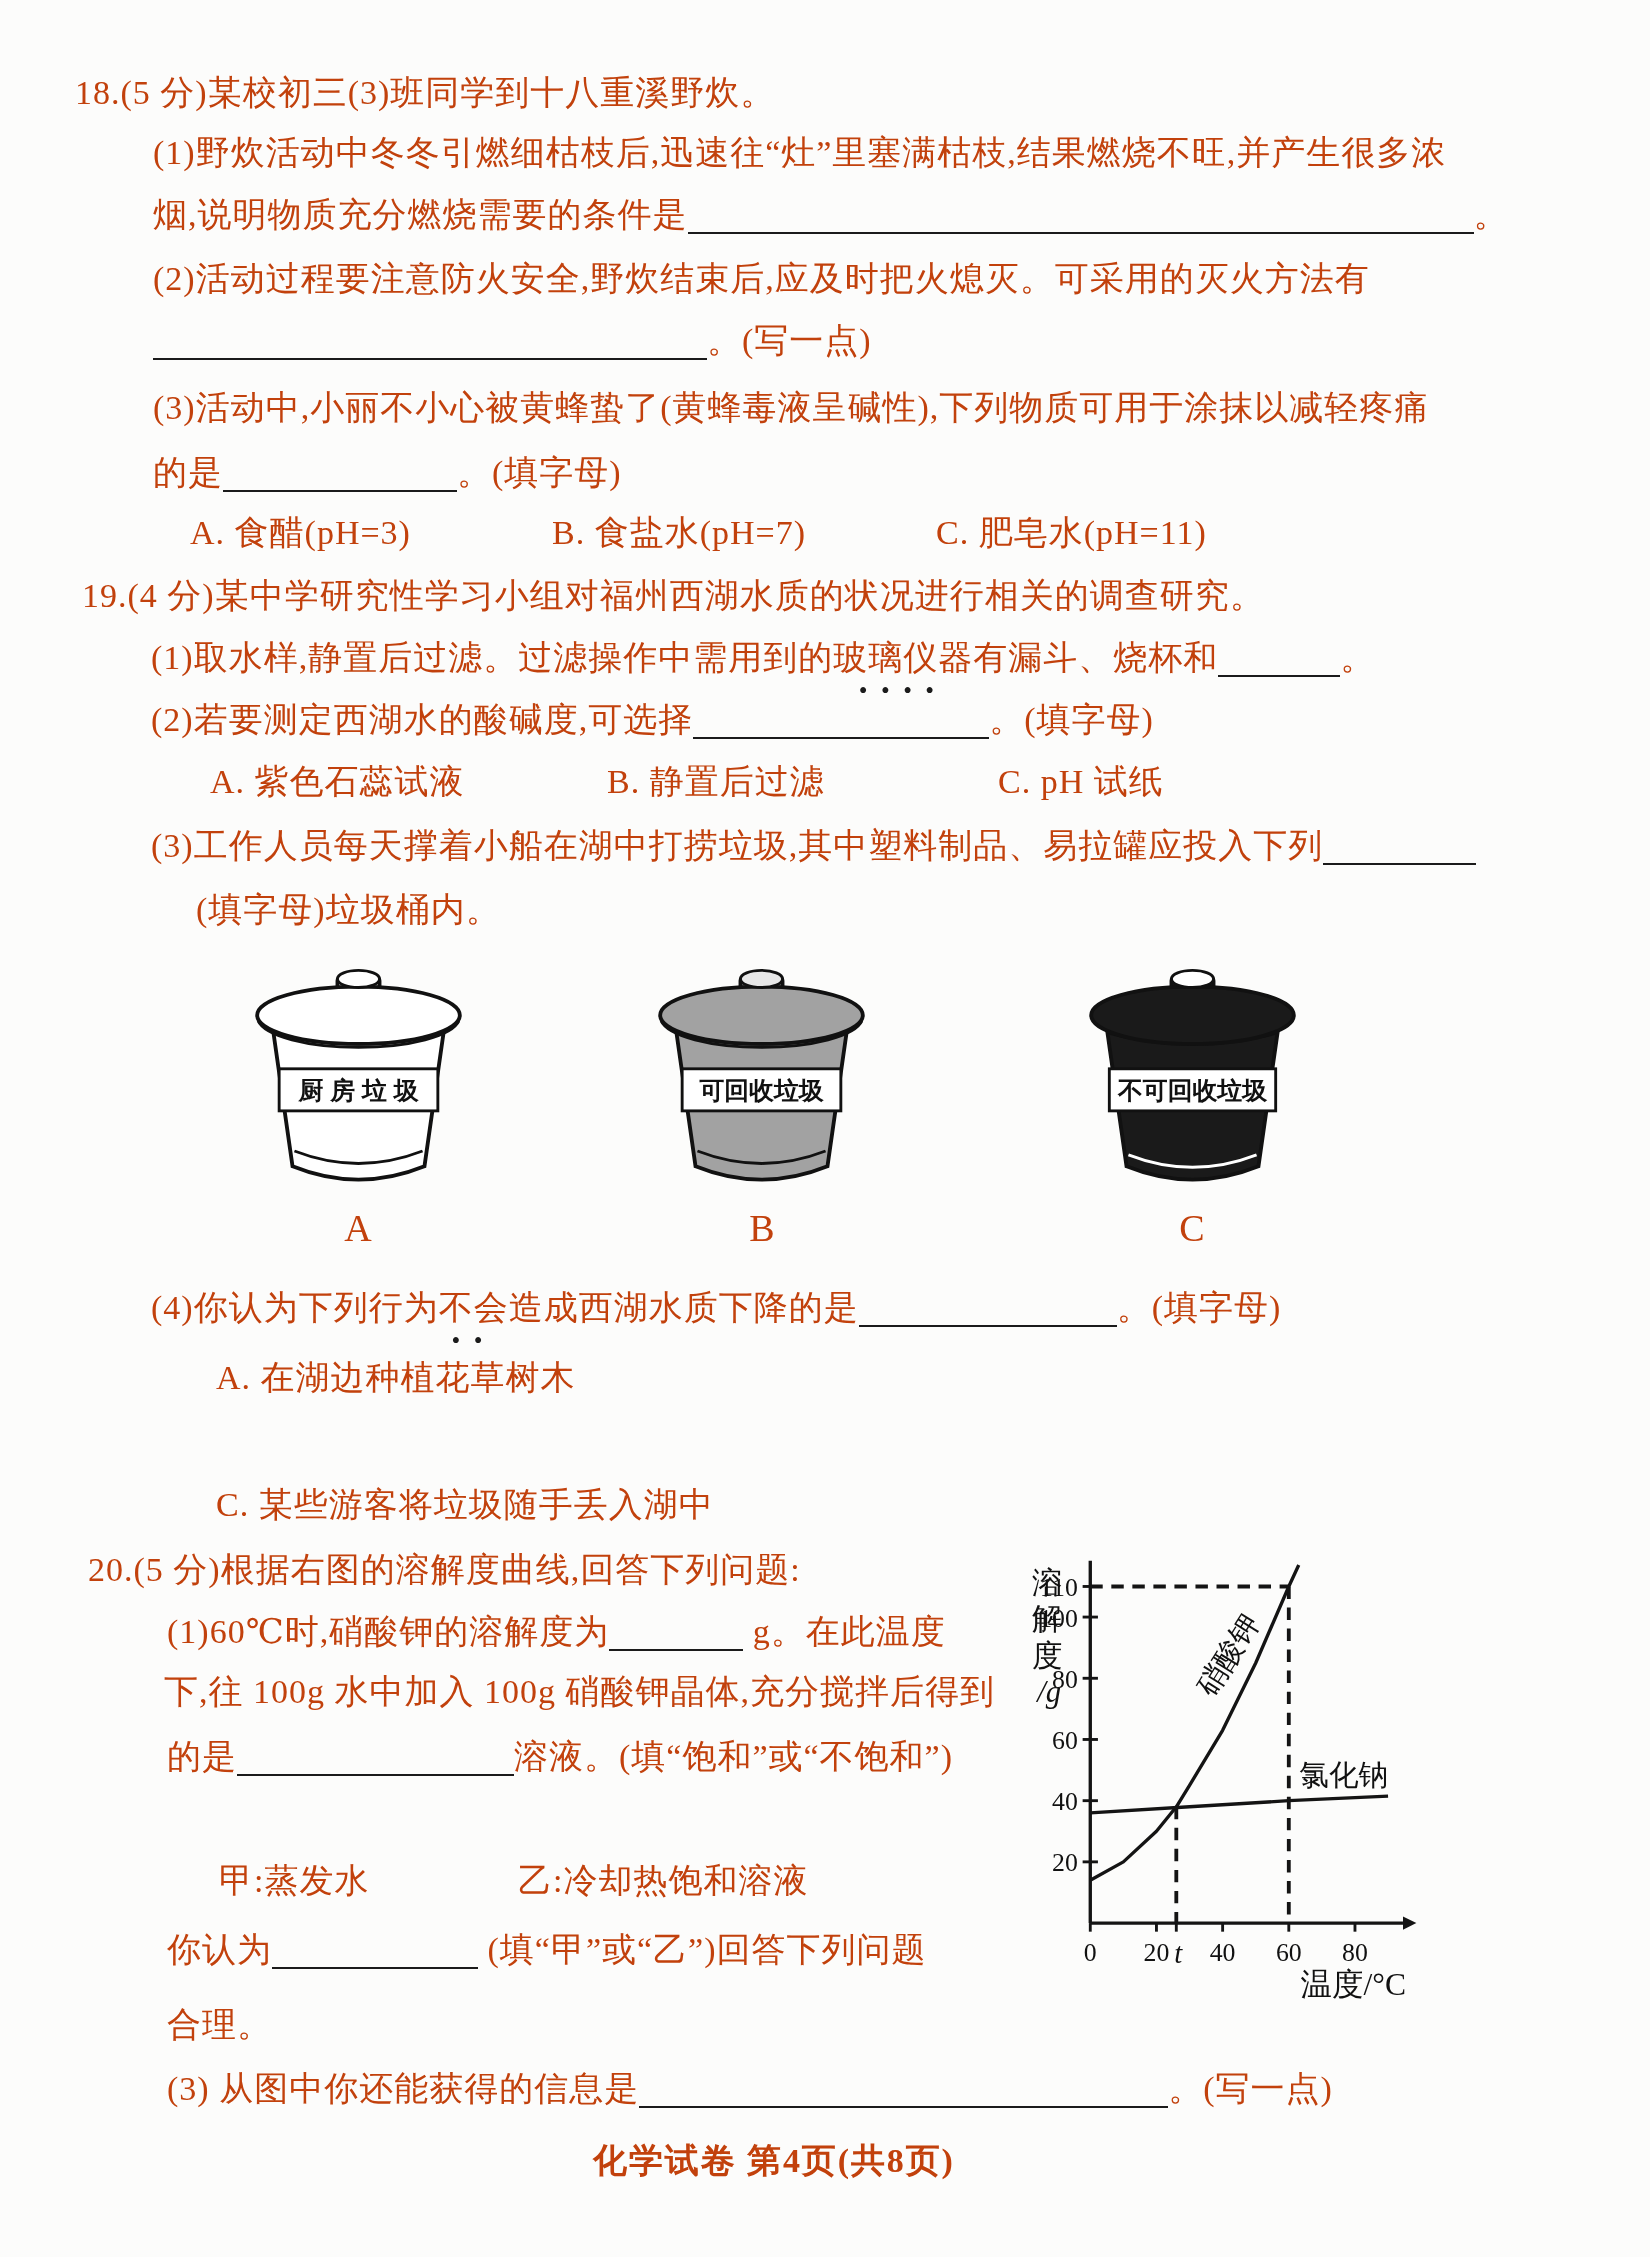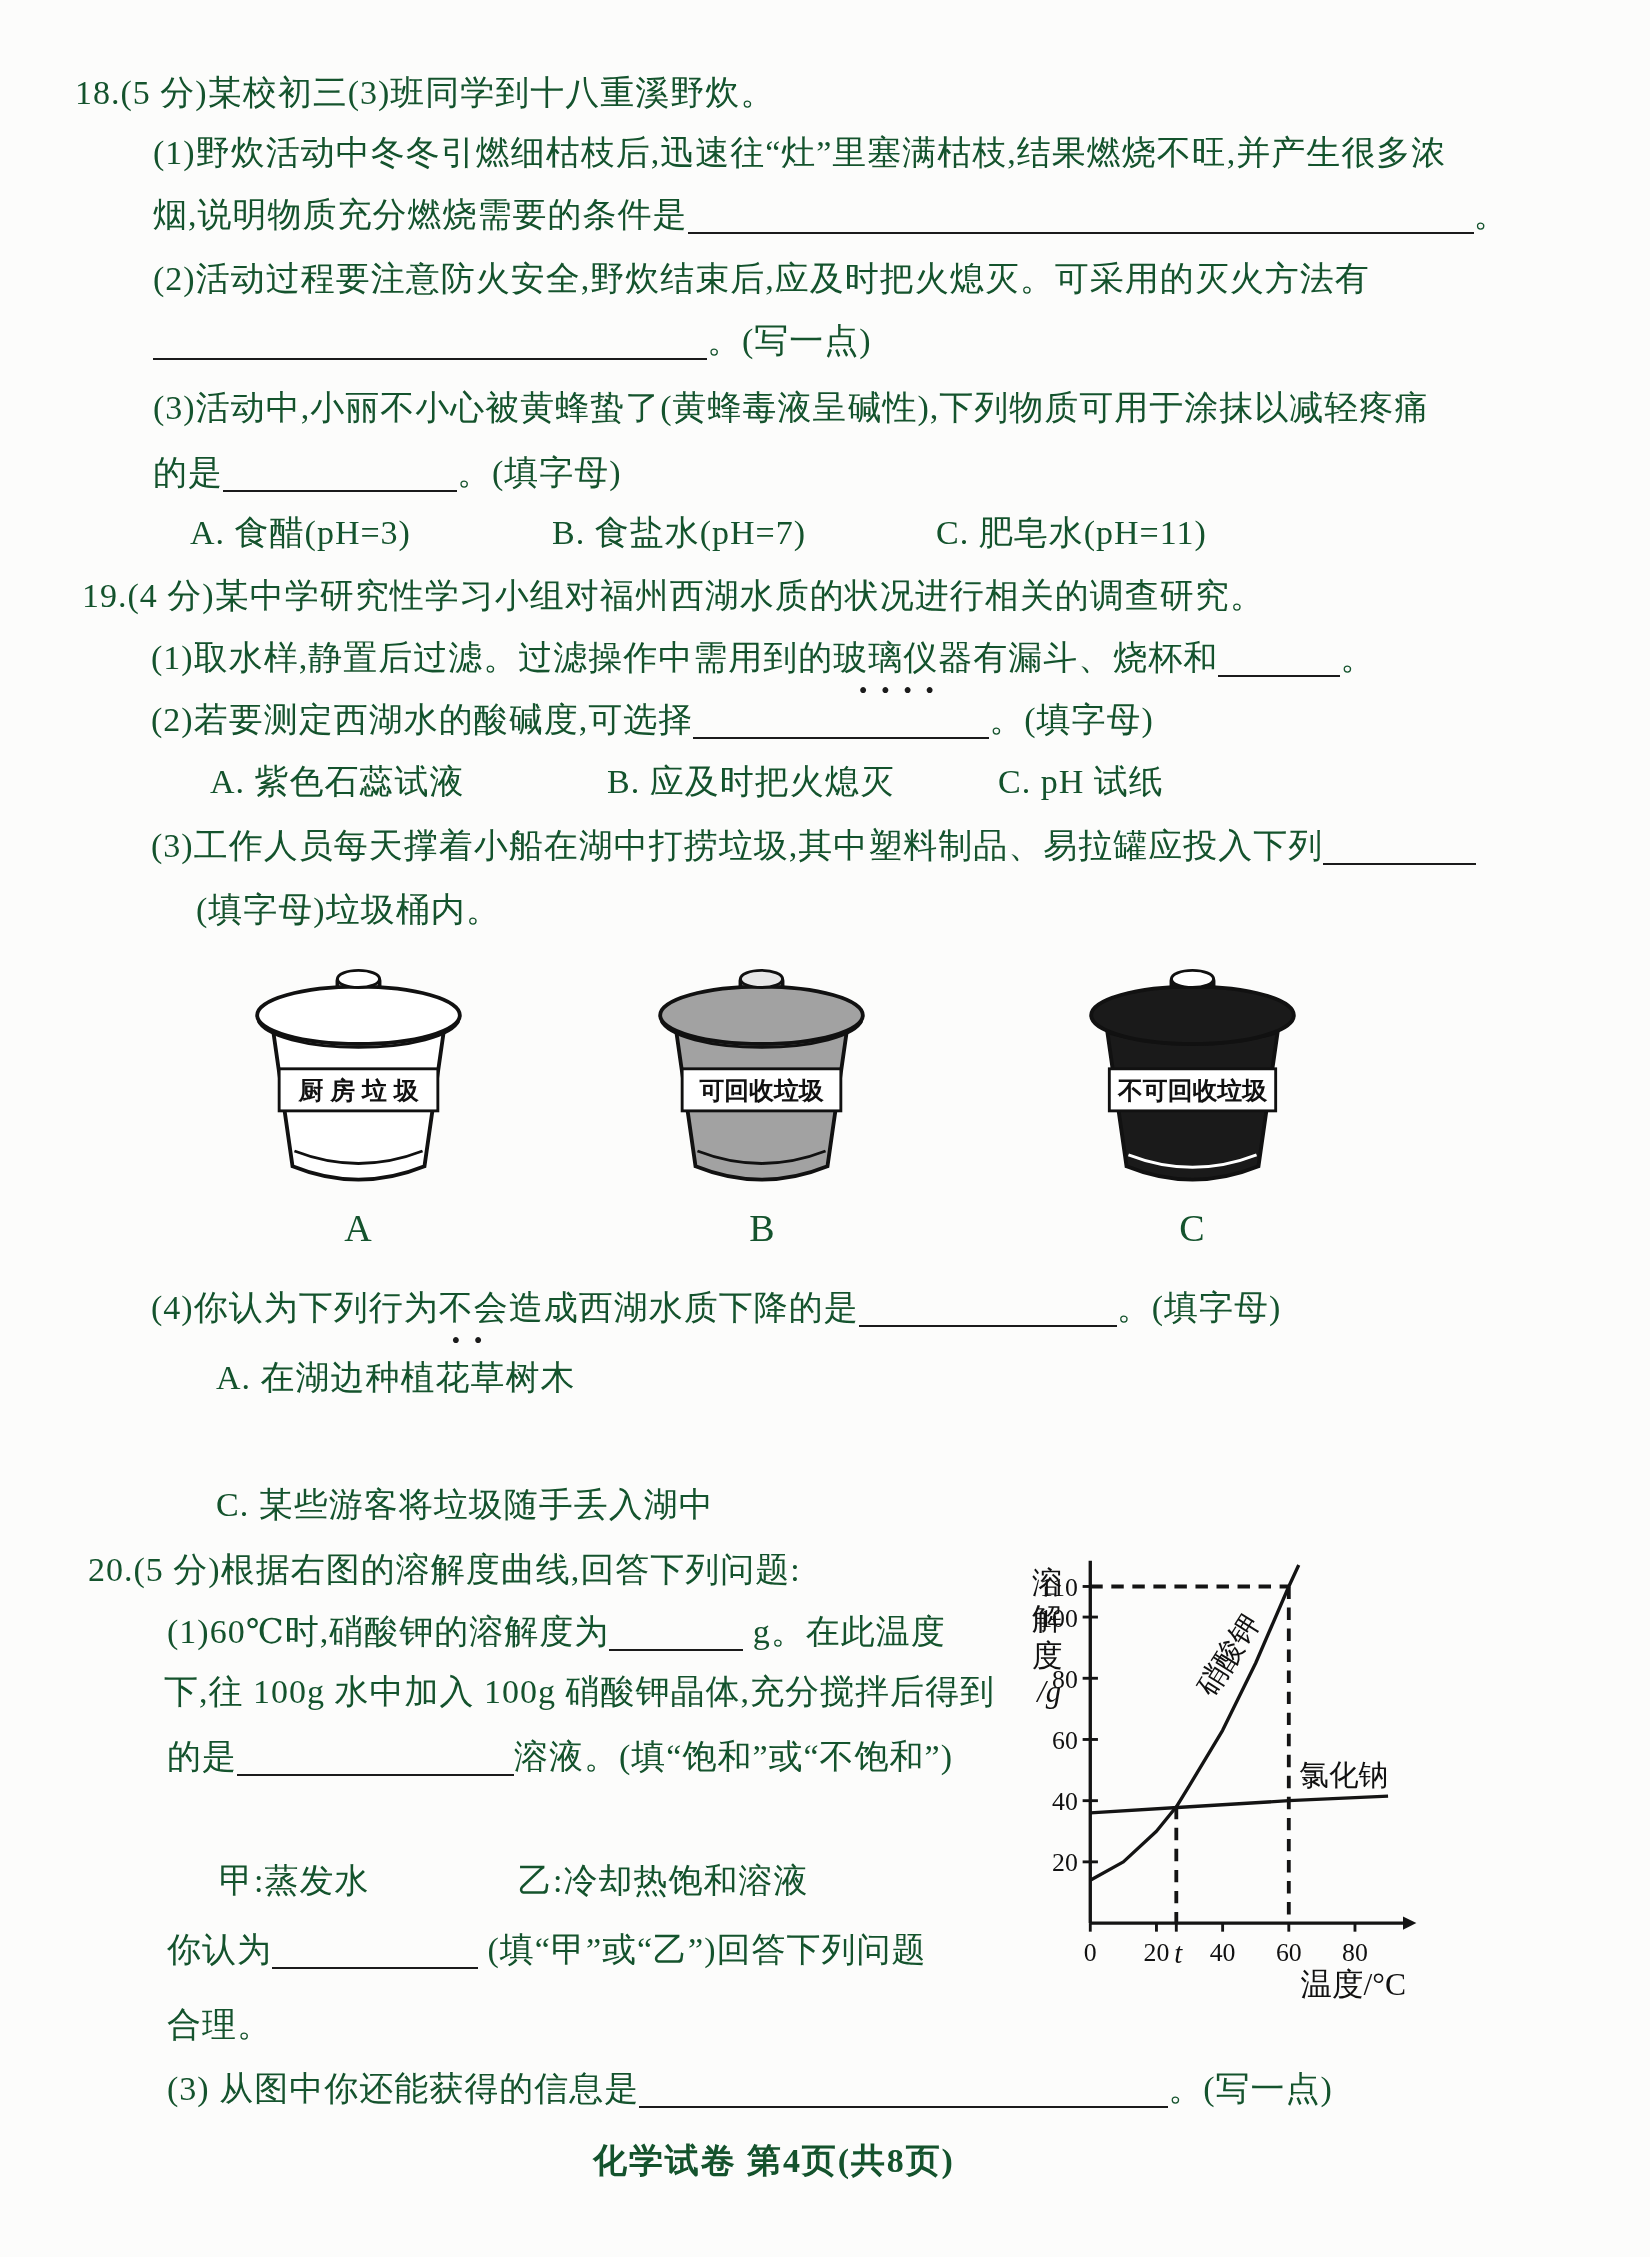--- a/index.html
+++ b/index.html
@@ -1,21 +1,21 @@
 <!DOCTYPE html>
 <html><head>
 <meta charset="utf-8">
 <style>
   html,body{margin:0;padding:0;background:#e8e8e6;}
   #page{
     position:relative;
     width:1651px;height:2258px;
     margin:0 auto;
     background:#fcfcfb;
-    color:#14532d;
+    color:#c2410c;
     font-family:"Liberation Serif","DejaVu Serif",serif;
     overflow:hidden;
   }
   .row{
     position:absolute;
     font-size:34px;
     line-height:44px;
     white-space:nowrap;
     letter-spacing:1px;
   }
@@ -82,21 +82,21 @@
   <div class="row" style="left:936px;top:511px">C. 肥皂水(pH=11)</div>
 
   <div class="row" style="left:82px;top:574px">19.(4 分)某中学研究性学习小组对福州西湖水质的状况进行相关的调查研究。</div>
   <div class="row" style="left:151px;top:636px">
     <span>(1)取水样,静置后过滤。过滤操作中需用到的</span><span class="emdots" data-dots="••••">玻璃仪器</span><span>有漏斗、烧杯和</span><span class="blank" style="width:122px"></span><span>。</span>
   </div>
   <div class="row" style="left:151px;top:698px">
     <span>(2)若要测定西湖水的酸碱度,可选择</span><span class="blank" style="width:296px"></span><span>。(填字母)</span>
   </div>
   <div class="row" style="left:210px;top:760px">A. 紫色石蕊试液</div>
-  <div class="row" style="left:607px;top:760px">B. 应及时把火熄灭</div>
+  <div class="row" style="left:607px;top:760px">B. 静置后过滤</div>
   <div class="row" style="left:998px;top:760px">C. pH 试纸</div>
   <div class="row" style="left:151px;top:824px">
     <span>(3)工作人员每天撑着小船在湖中打捞垃圾,其中塑料制品、易拉罐应投入下列</span><span class="blank" style="width:153px"></span>
   </div>
   <div class="row" style="left:196px;top:888px">(填字母)垃圾桶内。</div>
 
   <svg class="bin bin-a" style="left:239px;top:956px" width="239" height="239" viewBox="0 0 250 250">
     <path class="part" d="M36,80 L56,220 Q125,248 194,220 L214,80 Q125,104 36,80 Z"></path>
     <path class="rim" d="M58,204 Q125,230 192,204"></path>
     <rect class="part" x="103" y="22" width="44" height="32" rx="4"></rect>

